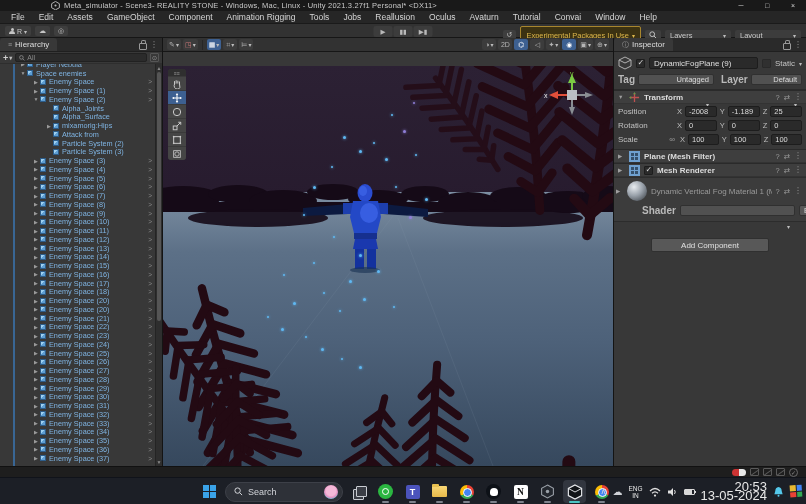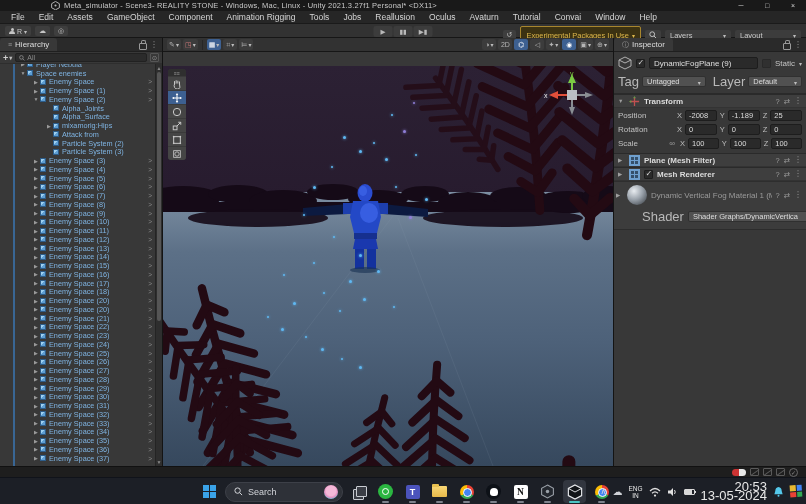--- a/index.html
+++ b/index.html
@@ -88,22 +88,22 @@
   
   .insp-body { position:absolute; left:0; top:14px; right:0; bottom:0; background:#383838; font-size:8px; }
   .go-header { display:flex; align-items:center; gap:4px; padding:4px 4px 2px 4px; }
   .go-cube { width:14px; height:14px; }
   .chk { width:9px; height:9px; background:#2a2a2a; border:1px solid #1d1d1d; border-radius:1px; position:relative; flex:none; }
   .chk.checked::after { content:"✓"; position:absolute; left:0.5px; top:-1.5px; font-size:8px; color:#d8d8d8; }
   .chk.dim { opacity:.55; }
   .name-field { flex:1; height:12px; background:#2a2a2a; border:1px solid #1d1d1d; border-radius:2px; display:flex; align-items:center; padding:0 4px; color:#dfdfdf; font-size:8px; }
   .static-lbl { color:#c4c4c4; font-size:8px; }
   .tagrow { display:flex; align-items:center; gap:3px; padding:2px 4px 4px 4px; border-bottom:1px solid #2a2a2a; }
-  .mini-lbl { color:#b9b9b9; font-size:13px; }
-  .mini-dd { height:11px; background:#515151; border:1px solid #303030; border-radius:2px; display:flex; align-items:flex-end; padding:0 4px; gap:17px; color:#dcdcdc; font-size:7.5px; }
+  .mini-lbl { color:#b9b9b9; font-size:10px;font-weight:bold; }
+  .mini-dd { height:11px; background:#515151; border:1px solid #303030; border-radius:2px; display:flex; align-items:flex-end; padding:0 4px; gap:17px; color:#dcdcdc; font-size:7.5px;flex-direction:column; }
   .mini-dd .caret { margin-left:auto; }
   .comp-header { height:14px; background:#3e3e3e; border-top:1px solid #2a2a2a; border-bottom:1px solid #333; display:flex; align-items:center; gap:4px; padding:0 4px; }
   .comp-title { font-weight:bold; font-size:8px; color:#dcdcdc; flex:1; }
   .fold { font-size:5.5px; color:#9f9f9f; width:7px; }
   .hicn { font-size:7.5px; color:#9a9a9a; }
   .gridic { width:11px; height:11px; background:
       repeating-linear-gradient(0deg,#6fa0cf 0 1px,transparent 1px 4px),
       repeating-linear-gradient(90deg,#6fa0cf 0 1px,transparent 1px 4px),
       #35506b; border:1px solid #6fa0cf; flex:none; }
   .vecrow { display:flex; align-items:center; padding:1.5px 4px; gap:3px; }
@@ -863,20 +863,23 @@
         </div>
         <div class="shader-row">
           <span class="mini-lbl">Shader</span>
           <span class="mini-dd" style="flex:1">
               <span style="overflow:hidden;white-space:nowrap">Shader Graphs/DynamicVertica</span>
               <span class="caret">▾</span>
             </span>
           <span class="edit-btn">Edit...</span>
         </div>
 
+        <div class="addcomp-wrap">
+          <div class="addcomp">Add Component</div>
+        </div>
       </div>
     </div>
   </div>
 
   <div class="statusbar">
     <span class="sb-capsule"></span>
     <span class="sb-ic"></span>
     <span class="sb-ic"></span>
     <span class="sb-ic"></span>
     <span class="sb-check">✓</span>

